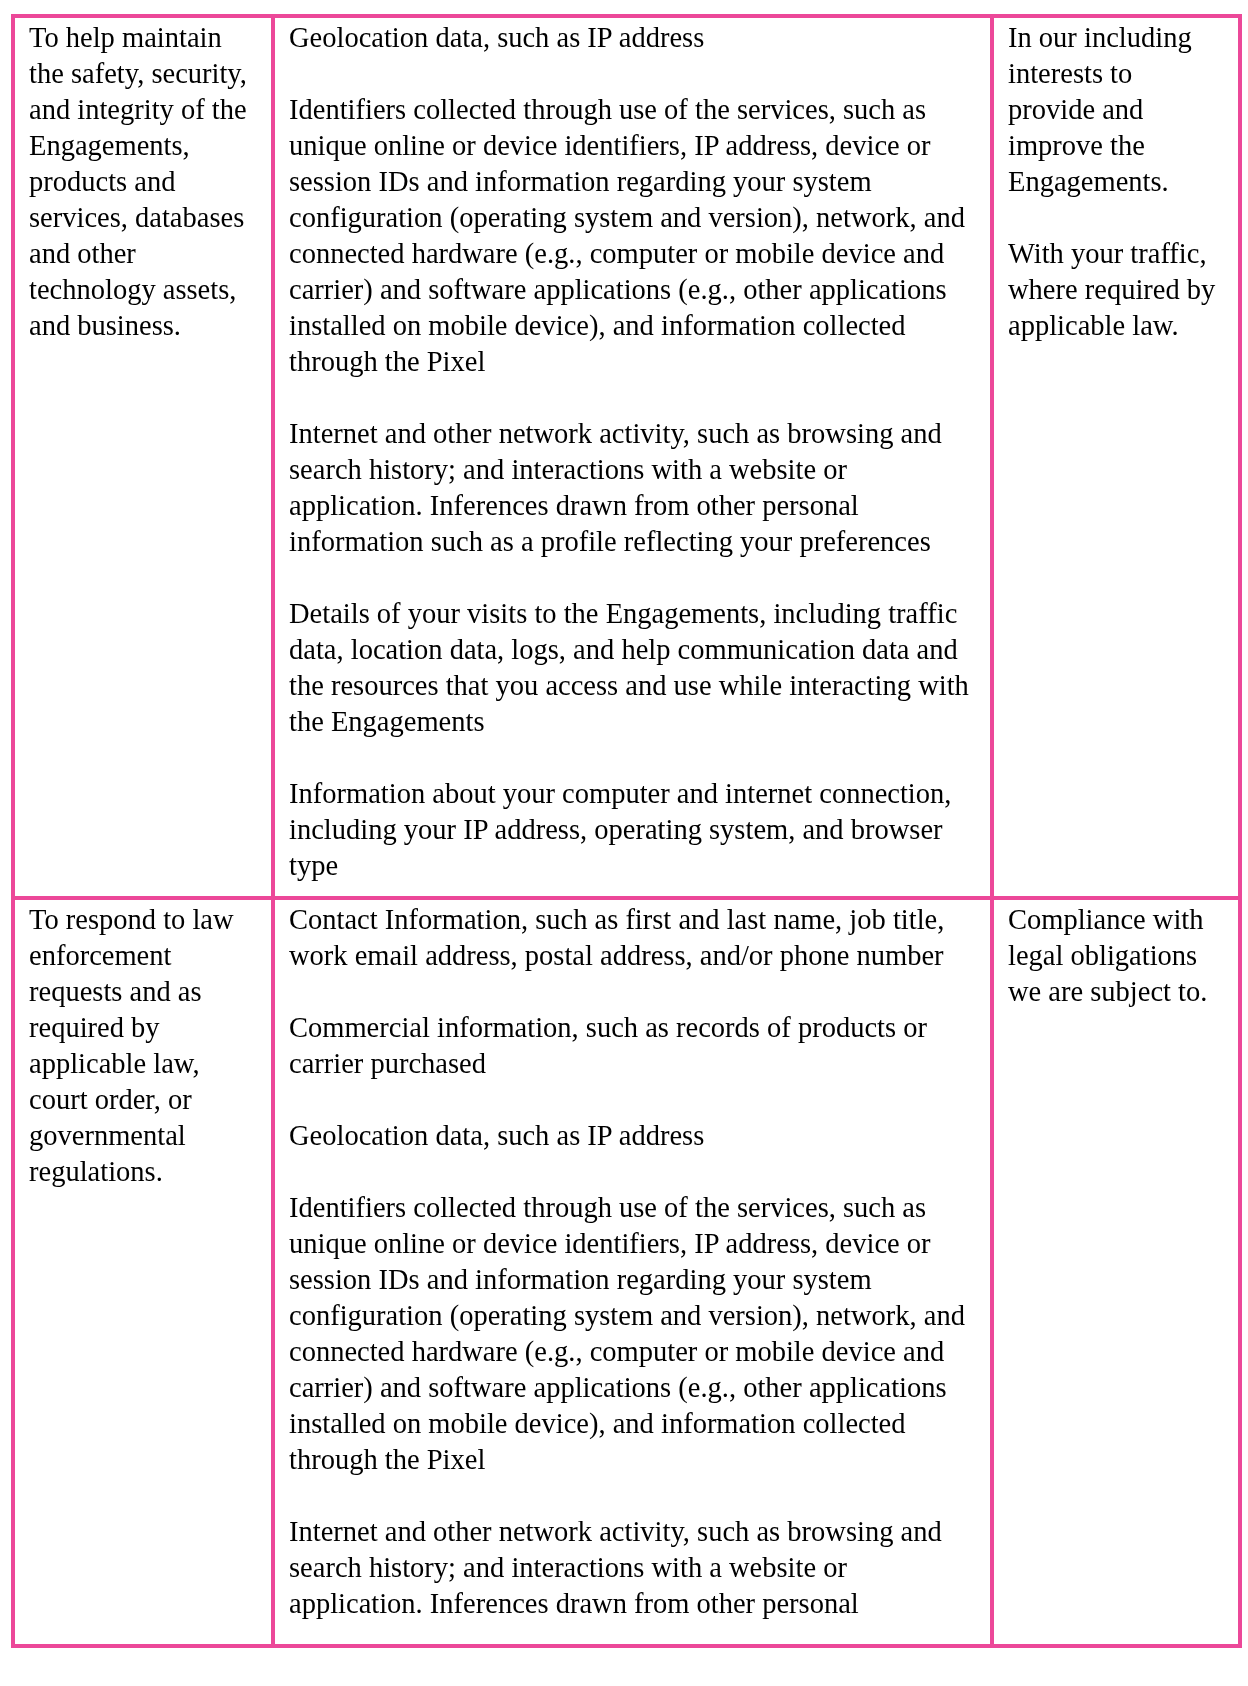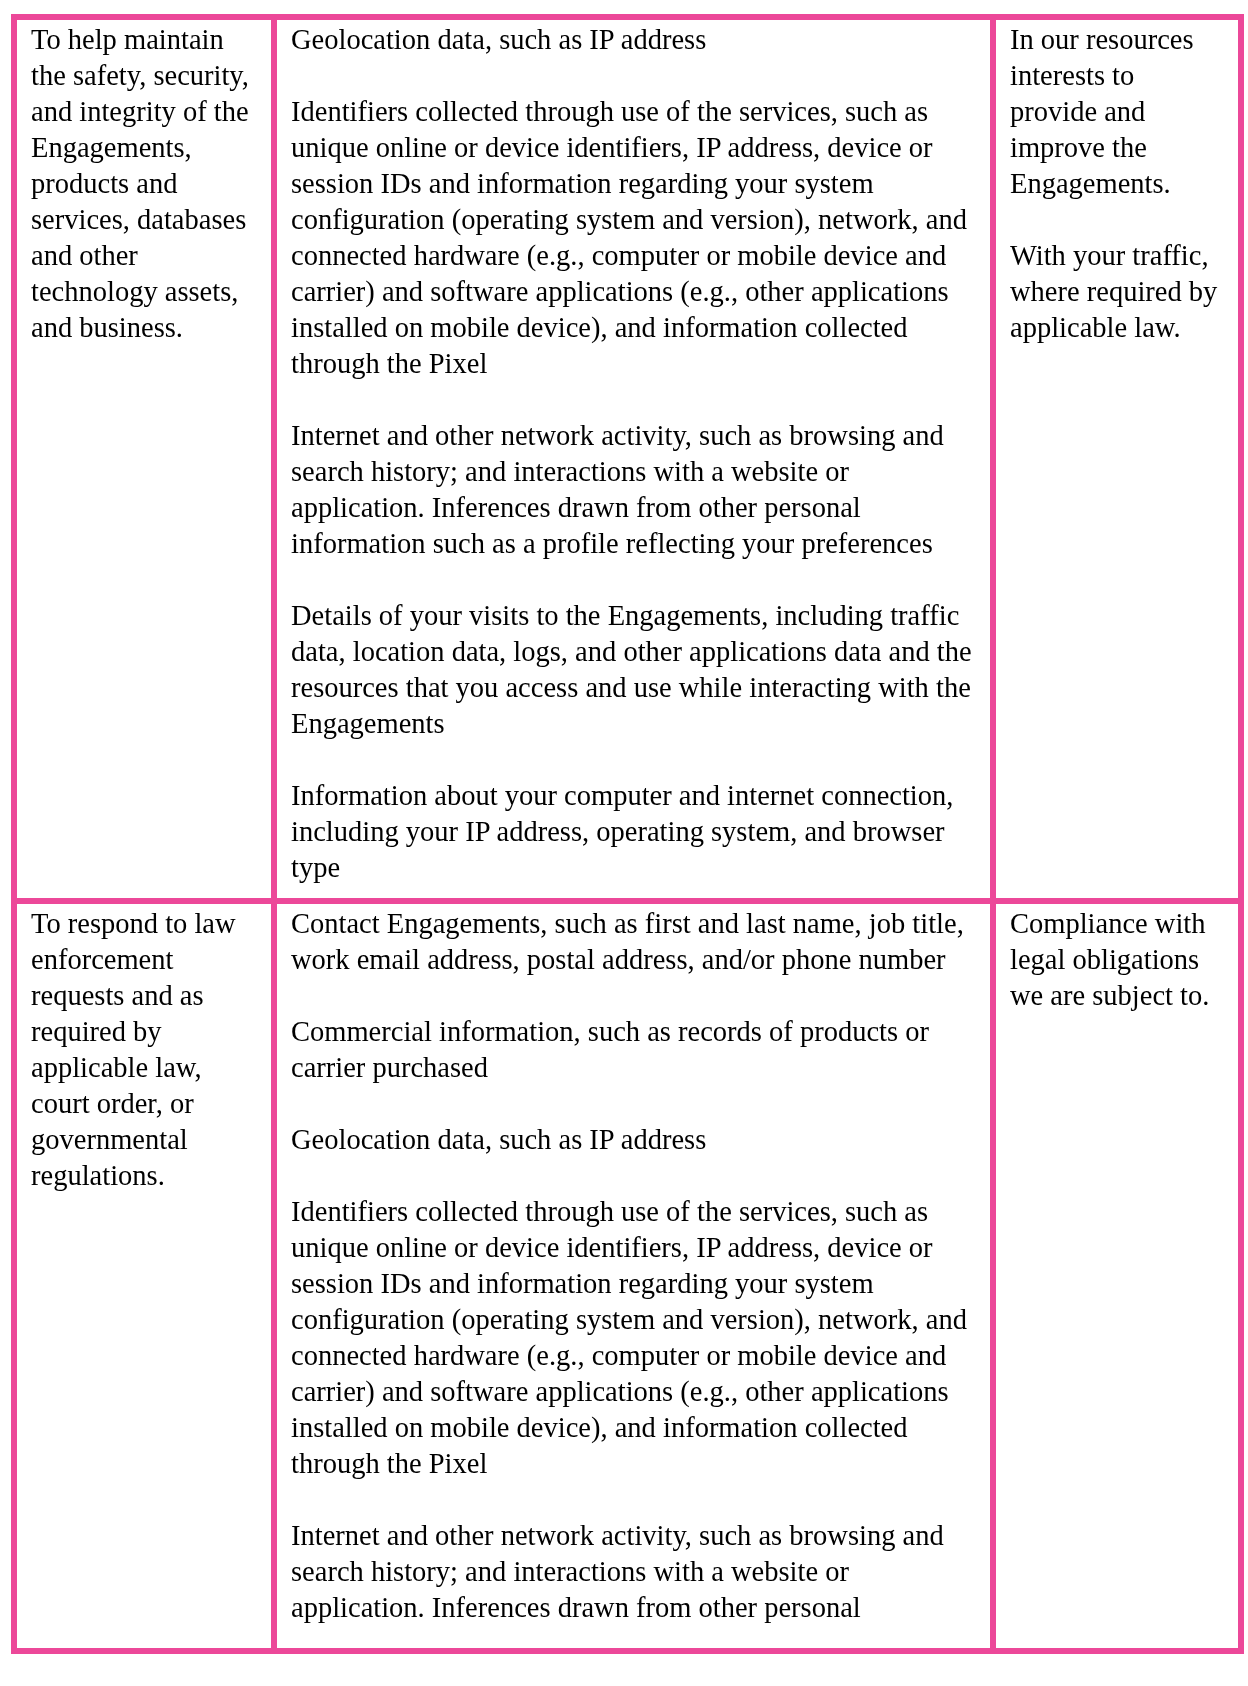--- a/index.html
+++ b/index.html
@@ -1,20 +1,20 @@
 <!DOCTYPE html>
 <html><head>
 <meta charset="utf-8">
 <style>
   html, body { margin: 0; padding: 0; background: #ffffff; }
   body { width: 1248px; height: 1686px; overflow: hidden; position: relative;
          font-family: "Liberation Serif", "DejaVu Serif", serif; color: #000; }
   table.doc { position: absolute; left: 11px; top: 14px; border-collapse: collapse;
               table-layout: fixed; width: 1227px; }
-  table.doc td { border: 6px solid #ec4899; vertical-align: top;
+  table.doc td { border: 4px solid #ec4899; vertical-align: top;
                  font-size: 28.5px; line-height: 36px; padding: 2px 12px 0 14px; }
   col.c1 { width: 260px; }
   col.c2 { width: 719px; }
   col.c3 { width: 248px; }
   tr.r1 td { height: 876px; }
   tr.r2 td { height: 742px; border-radius: 23px; }
   p { margin: 0 0 36px 0; }
   p:last-child { margin-bottom: 0; }
 </style>
 </head>
@@ -28,34 +28,34 @@
     </colgroup>
   <tbody>
     <tr class="r1">
       <td>
         <p>To help maintain the safety, security, and integrity of the Engagements, products and services, databases and other technology assets, and business.</p>
       </td>
       <td>
         <p>Geolocation data, such as IP address</p>
         <p>Identifiers collected through use of the services, such as unique online or device identifiers, IP address, device or session IDs and information regarding your system configuration (operating system and version), network, and connected hardware (e.g., computer or mobile device and carrier) and software applications (e.g., other applications installed on mobile device), and information collected through the Pixel</p>
         <p>Internet and other network activity, such as browsing and search history; and interactions with a website or application. Inferences drawn from other personal information such as a profile reflecting your preferences</p>
-        <p>Details of your visits to the Engagements, including traffic data, location data, logs, and other applications data and the resources that you access and use while interacting with the Engagements</p>
+        <p>Details of your visits to the Engagements, including traffic data, location data, logs, and help communication data and the resources that you access and use while interacting with the Engagements</p>
         <p>Information about your computer and internet connection, including your IP address, operating system, and browser type</p>
       </td>
       <td>
-        <p>In our resources interests to provide and improve the Engagements.</p>
+        <p>In our including interests to provide and improve the Engagements.</p>
         <p>With your traffic, where required by applicable law.</p>
       </td>
     </tr>
     <tr class="r2">
       <td>
         <p>To respond to law enforcement requests and as required by applicable law, court order, or governmental regulations.</p>
       </td>
       <td>
-        <p>Contact Engagements, such as first and last name, job title, work email address, postal address, and/or phone number</p>
+        <p>Contact Information, such as first and last name, job title, work email address, postal address, and/or phone number</p>
         <p>Commercial information, such as records of products or carrier purchased</p>
         <p>Geolocation data, such as IP address</p>
         <p>Identifiers collected through use of the services, such as unique online or device identifiers, IP address, device or session IDs and information regarding your system configuration (operating system and version), network, and connected hardware (e.g., computer or mobile device and carrier) and software applications (e.g., other applications installed on mobile device), and information collected through the Pixel</p>
         <p>Internet and other network activity, such as browsing and search history; and interactions with a website or application. Inferences drawn from other personal</p>
       </td>
       <td>
         <p>Compliance with legal obligations we are subject to.</p>
       </td>
     </tr>
   </tbody>

